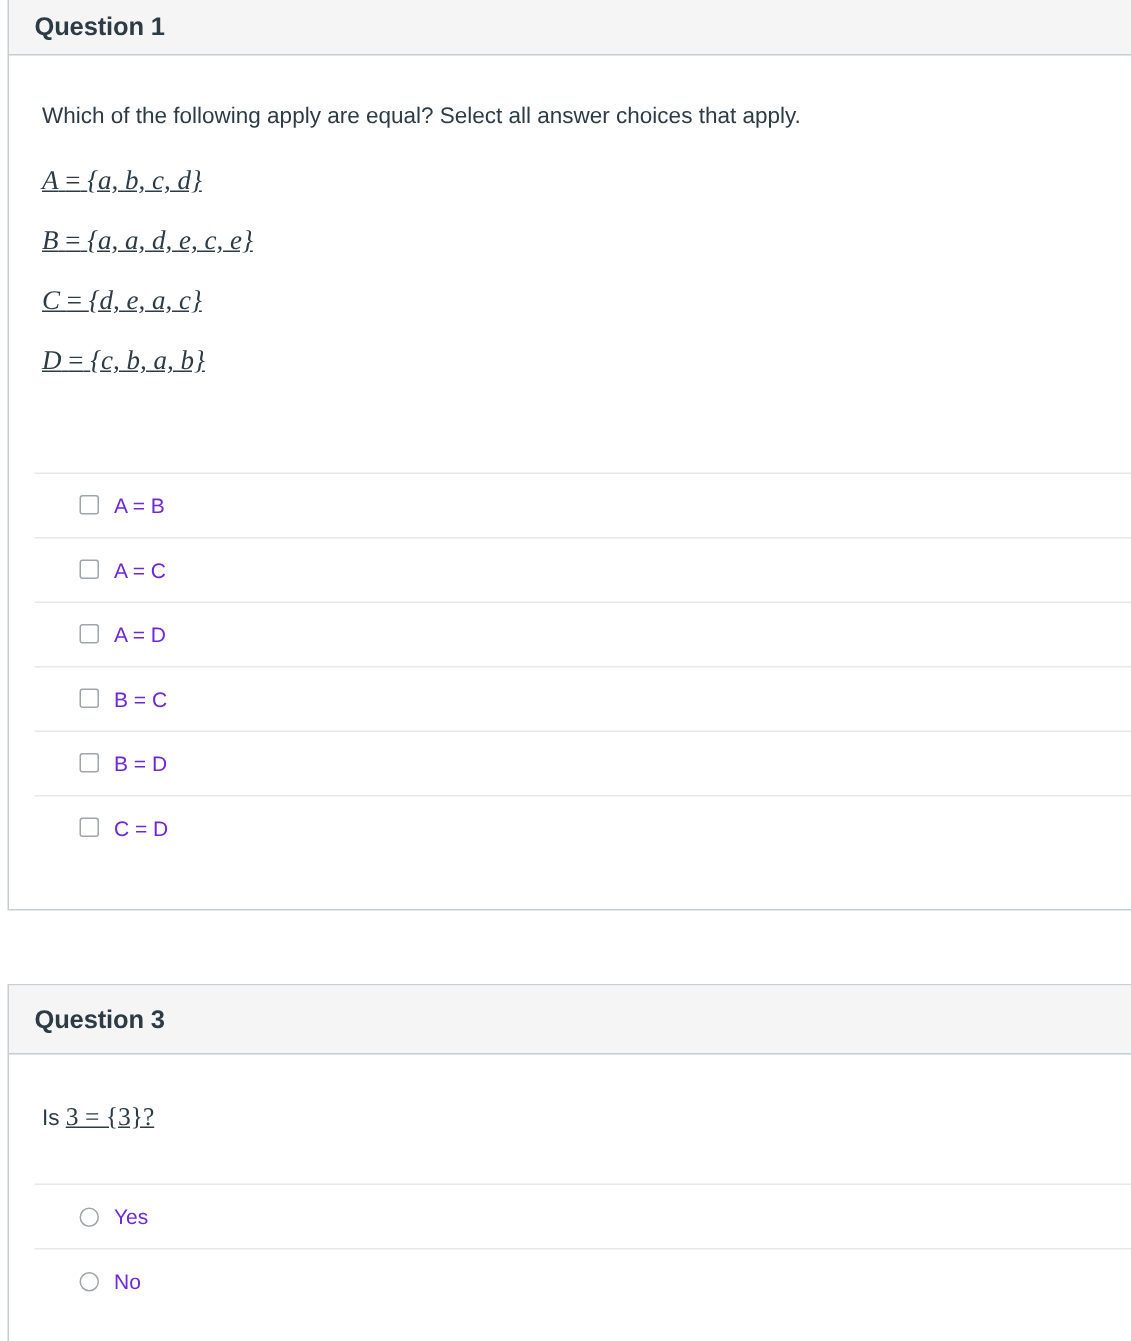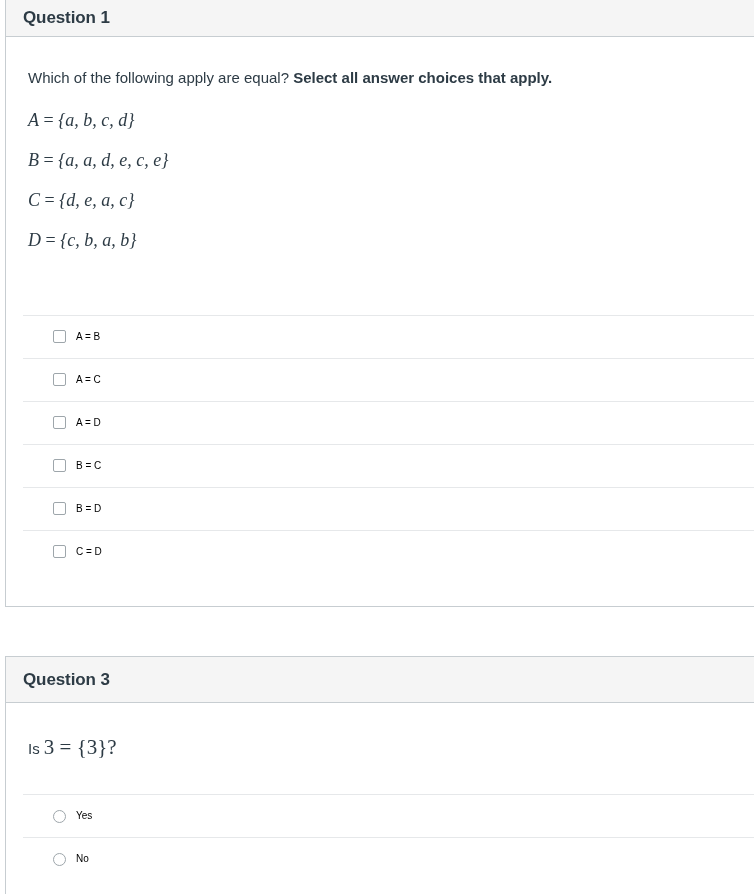--- a/index.html
+++ b/index.html
@@ -62,46 +62,47 @@
     padding: 0;
   }
 
   
   .prompt {
     padding: 30px 20px 0 22px;
     font-size: 15px;
     line-height: 1.45;
     color: #2d3b45;
   }
-  .prompt .bold { font-weight: bold; }
+  .prompt .bold { font-weight: normal; }
 
   
   .math {
     font-family: "Liberation Serif", "DejaVu Serif", serif;
     font-size: 18px;
     color: #2d3b45;
     white-space: nowrap;
+    text-decoration: underline;
   }
   .math .var {
     font-style: italic;
     font-family: "Liberation Serif", "DejaVu Serif", serif;
   }
   .math-line {
     padding: 0 0 0 22px;
     height: 40px;
     display: flex;
     align-items: center;
   }
   #math-block { margin-top: 12px; }
 
   .inline-math-line {
     padding: 32px 0 0 22px;
     font-size: 15px;
   }
-  .inline-math-line .math { font-size: 21px; }
+  .inline-math-line .math { font-size: 17px; }
 
   
   .answers { margin-top: 0; }
   #q1-answers { margin-top: 54px; }
   #q2-answers { margin-top: 34px; }
 
   .answer-row {
     position: relative;
     height: 43px;
     display: flex;
@@ -123,22 +124,22 @@
   .radio {
     width: 13px;
     height: 13px;
     border: 1px solid #9ea6ab;
     border-radius: 50%;
     background: #fff;
     flex: none;
     margin-right: 10px;
   }
   .answer-label {
-    font-size: 10px;
-    color: #000000;
+    font-size: 14px;
+    color: #6d28d9;
     line-height: 1;
   }
 </style>
 </head>
 <body>
 
 <div class="page">
 
   <div class="question-box" id="question-1">
 

